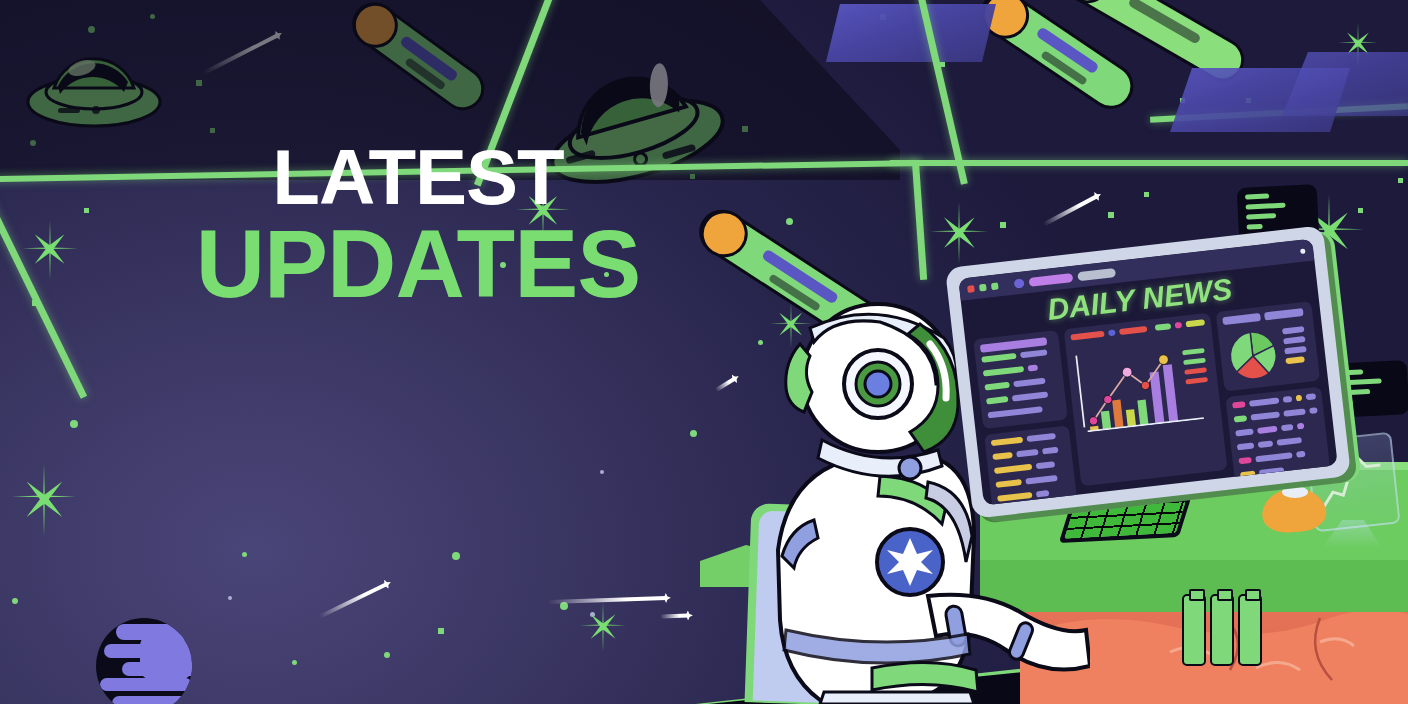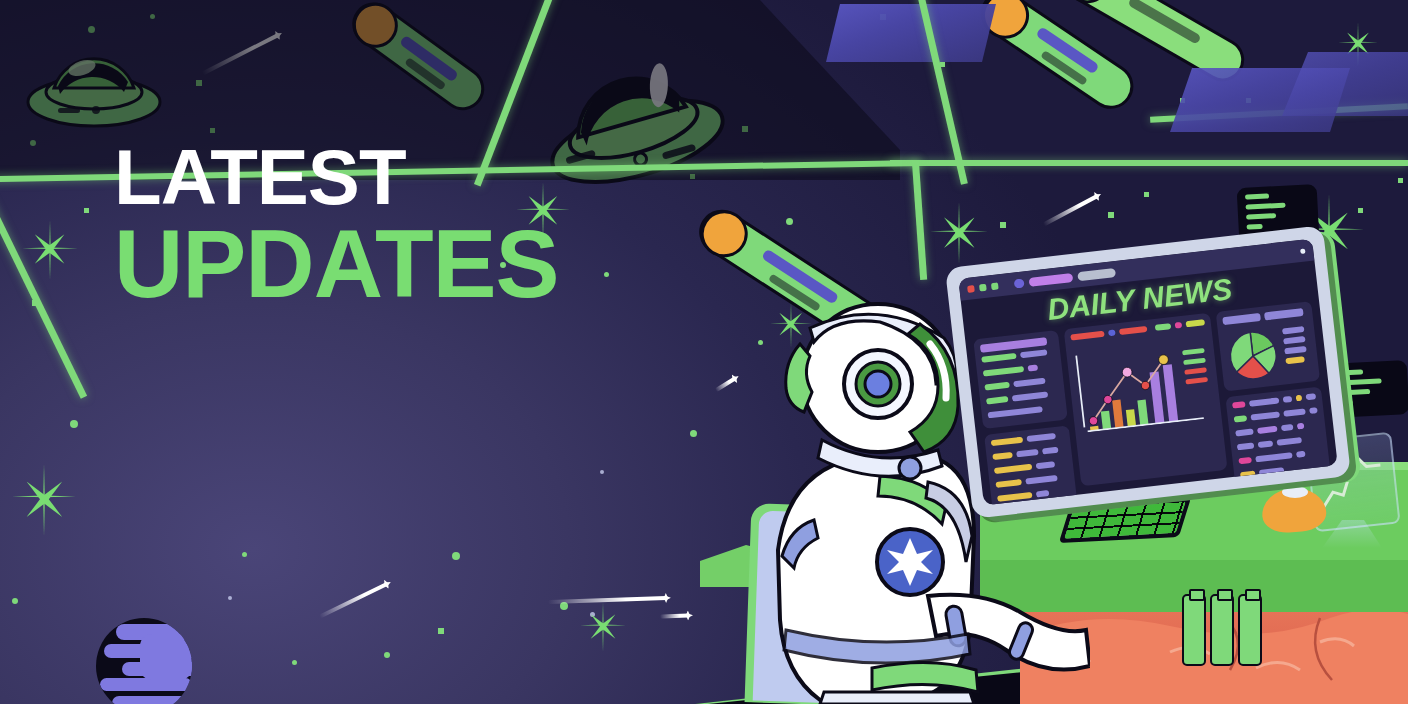--- a/index.html
+++ b/index.html
@@ -30,21 +30,21 @@
     transform:rotate(45deg);clip-path:polygon(50% 0,58% 50%,50% 100%,42% 50%);}
   .spark i.d2{width:70%;height:70%;margin-left:-35%;margin-top:-35%;
     transform:rotate(-45deg);clip-path:polygon(50% 0,58% 50%,50% 100%,42% 50%);}
 
   
   .shoot{position:absolute;height:4px;background:linear-gradient(90deg,rgba(255,255,255,0) 0%,#fff 65%,#fff 100%);border-radius:3px;}
   .shoot::after{content:"";position:absolute;right:-3px;top:-3px;width:10px;height:10px;background:#fff;
      clip-path:polygon(50% 0,65% 35%,100% 50%,65% 65%,50% 100%,35% 65%,0 50%,35% 35%);}
 
   
-  #headline{position:absolute;left:114px;top:140px;width:620px;z-index:40;}
+  #headline{position:absolute;left:108px;top:140px;width:620px;z-index:40;text-align:center;}
   #headline .ln{
     font-weight:800;letter-spacing:-1px;line-height:.95;margin:0 0 4px 0;
     font-family:"Liberation Sans",sans-serif;text-transform:uppercase;
   }
   .ln1{font-size:78px;color:#ffffff;}
   .ln2{font-size:104px;color:#79dd72;}
   .ln3{font-size:78px;color:#ffffff;}
   .ln4{font-size:96px;color:#79dd72;}
 
   

